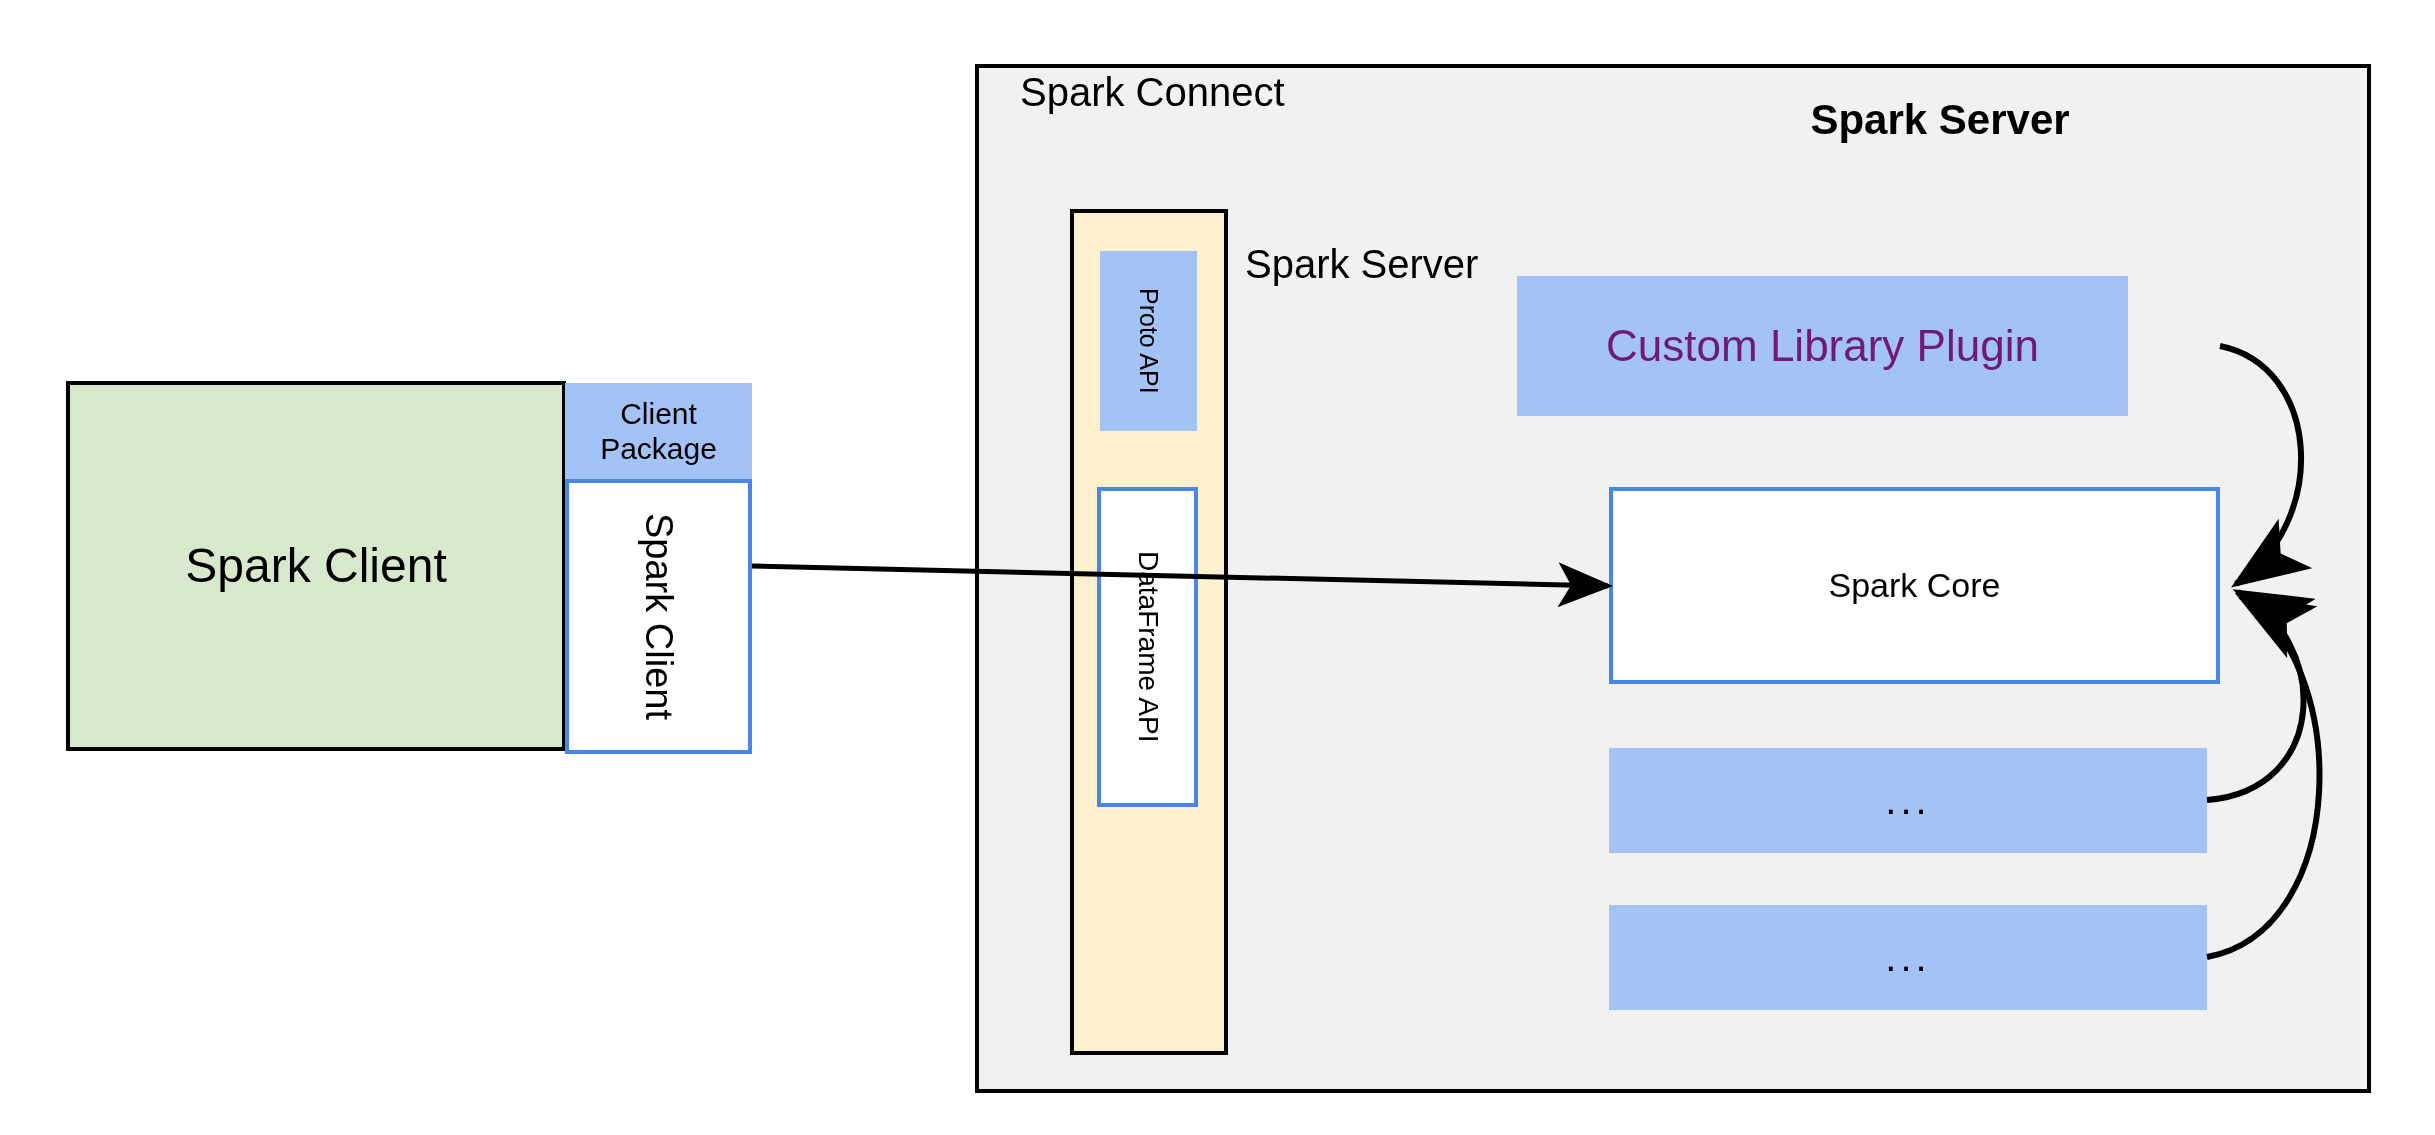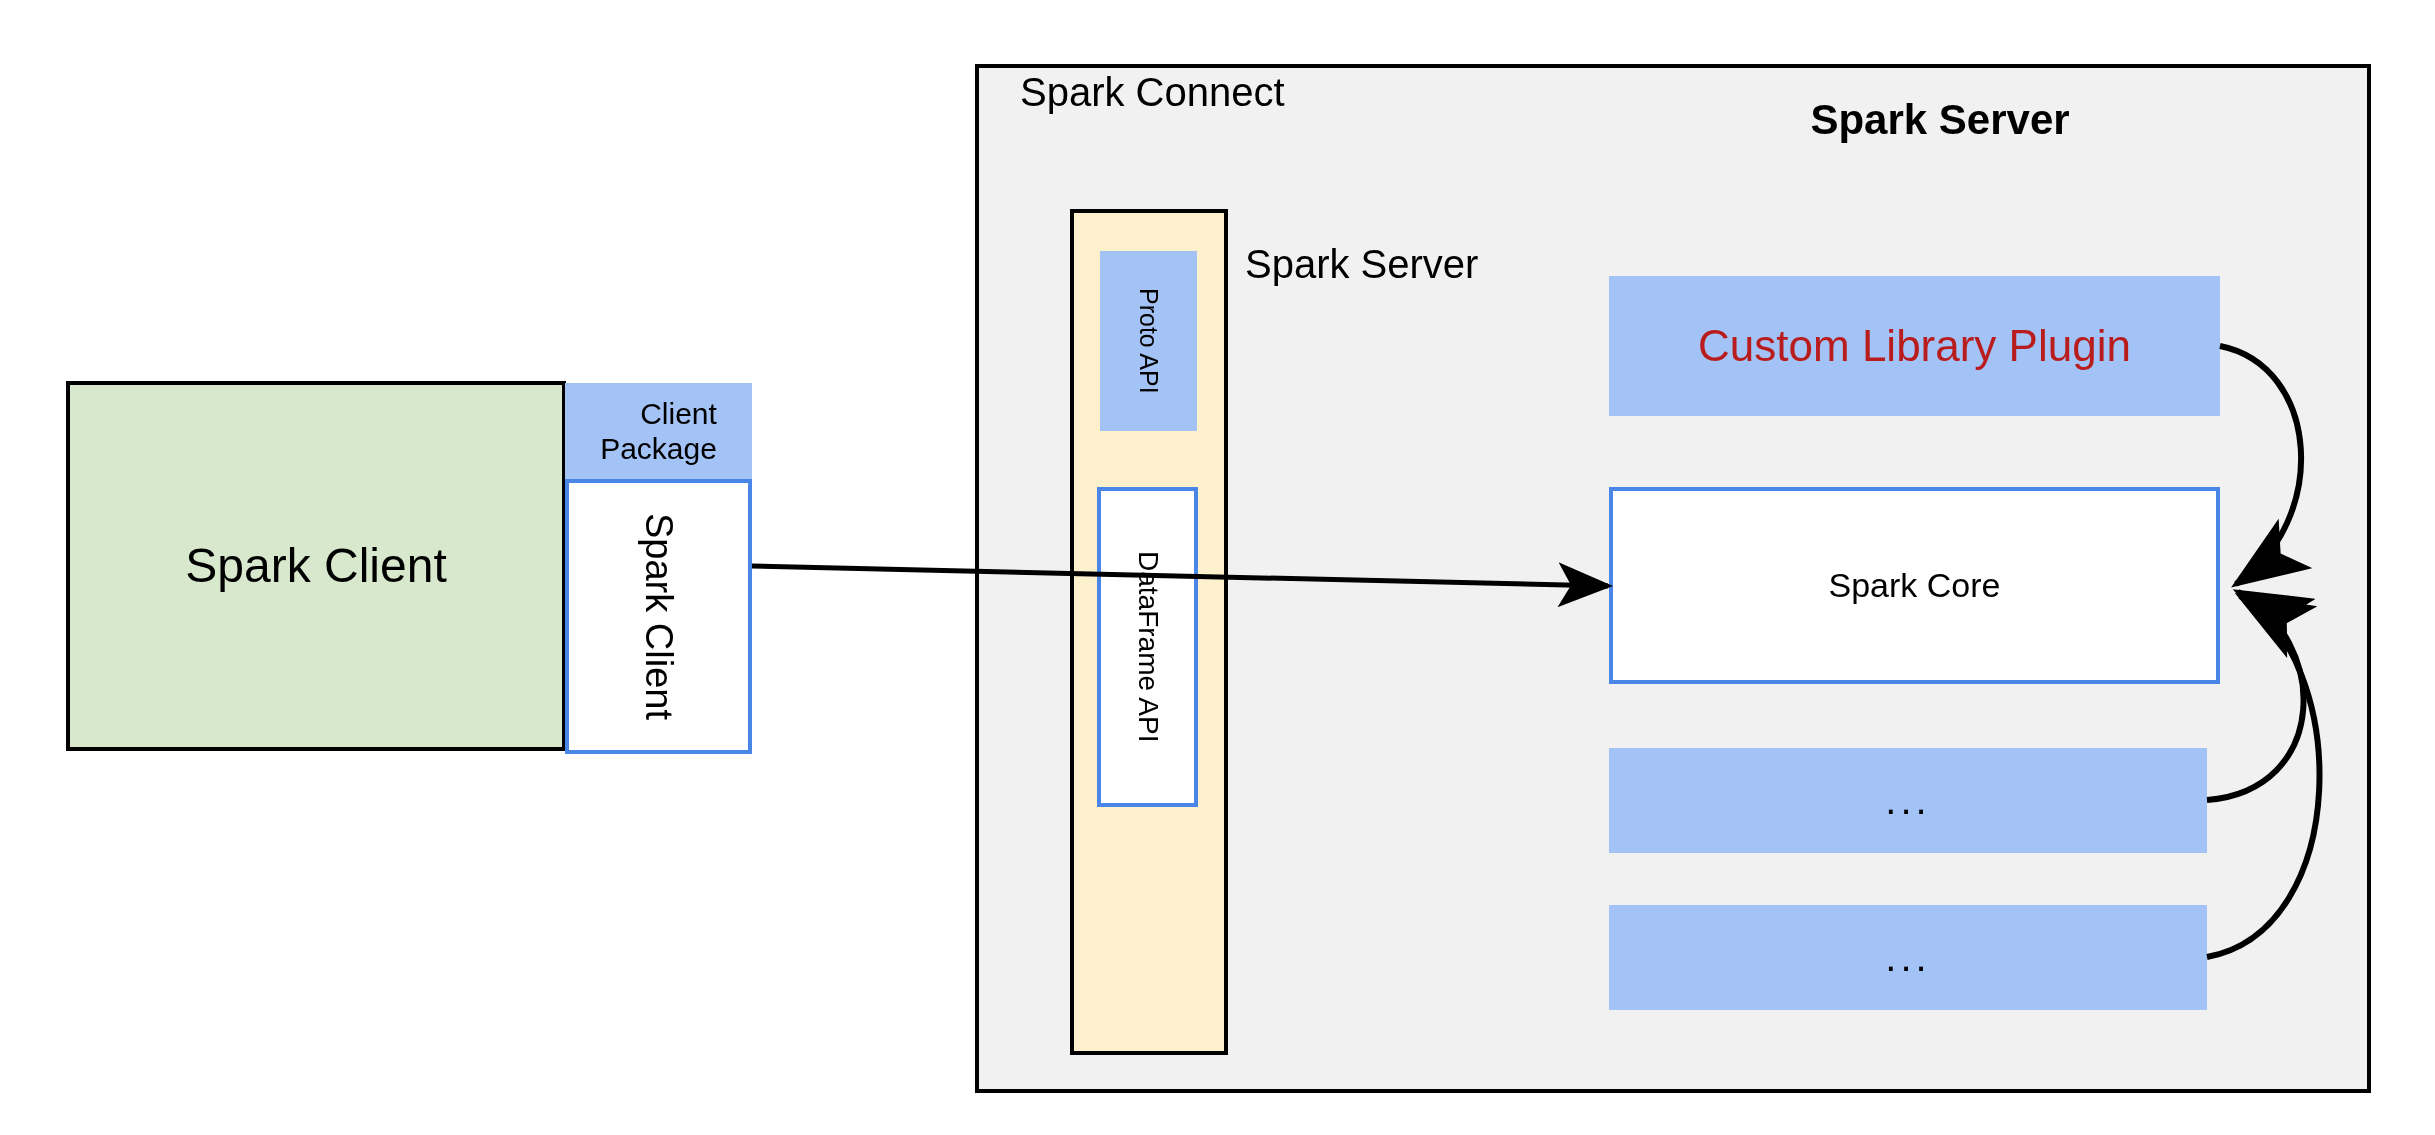--- a/index.html
+++ b/index.html
@@ -36,21 +36,20 @@
     font-size: 48px;
     color: #000000;
     line-height: 1.28;
   }
   #client-package-box {
     left: 565px; top: 383px; width: 187px; height: 96px;
     background: #a3c2f5;
     font-size: 30px;
     color: #000000;
     line-height: 1.18;
-    text-align: right;
   }
   #spark-client-box {
     left: 565px; top: 479px; width: 187px; height: 275px;
     background: #ffffff;
     border: 4px solid #4a86e8;
     font-size: 38px;
     color: #000000;
   }
   .vertical-cw {
     writing-mode: vertical-rl;
@@ -92,23 +91,23 @@
   }
   #dataframe-api-box {
     left: 1097px; top: 487px; width: 101px; height: 320px;
     background: #ffffff;
     border: 4px solid #4a86e8;
     font-size: 28px; color: #000000;
   }
 
   
   #custom-library-plugin-box {
-    left: 1609px; top: 276px; width: 611px; height: 140px;
-    background: #a3c2f5;
-    font-size: 44px; color: #b91c1c;
+    left: 1517px; top: 276px; width: 611px; height: 140px;
+    background: #a3c2f5;
+    font-size: 44px; color: #701a75;
   }
   #spark-core-box {
     left: 1609px; top: 487px; width: 611px; height: 197px;
     background: #ffffff;
     border: 4px solid #4a86e8;
     font-size: 34px; color: #000000;
   }
   #ellipsis-box-1 {
     left: 1609px; top: 748px; width: 598px; height: 105px;
     background: #a3c2f5;

